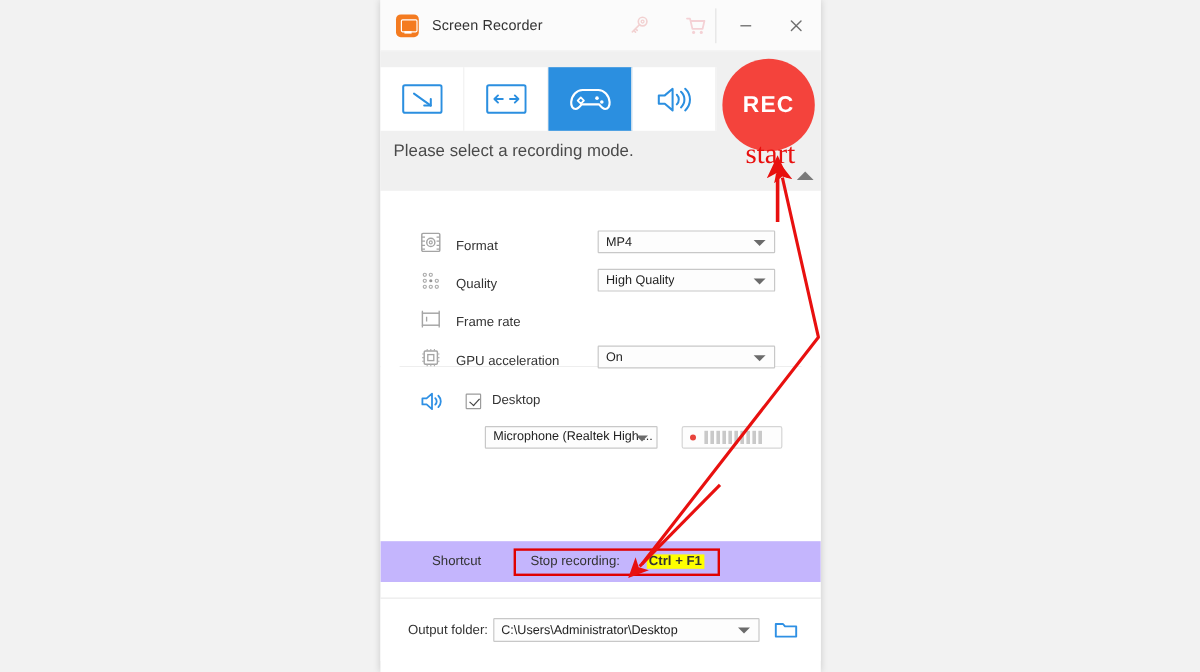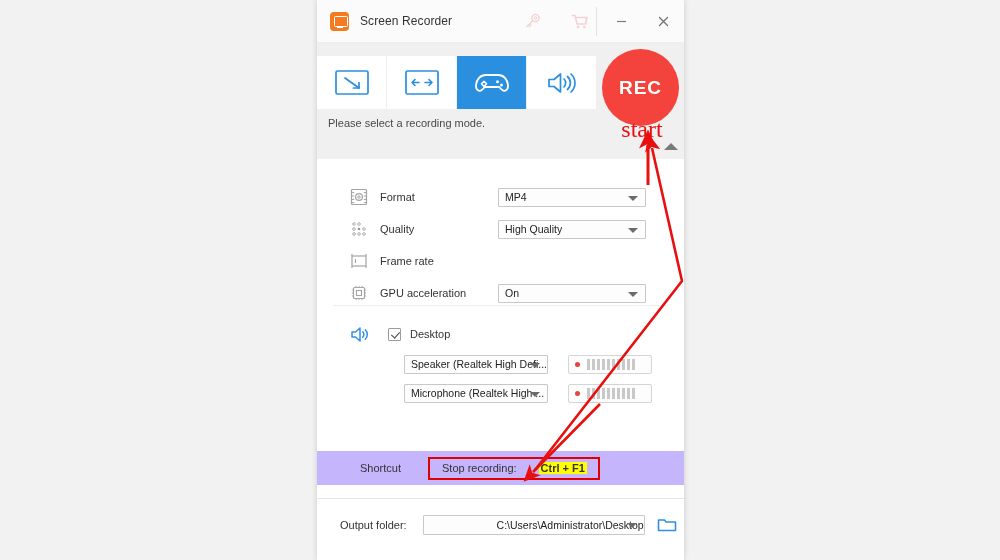--- a/index.html
+++ b/index.html
@@ -110,21 +110,21 @@
     width: 70px; height: 53px;
     background: #ffffff;
     display: flex; align-items: center; justify-content: center;
     border-right: 1px solid #f0f0f0;
   }
   .mode-btn.selected { background: #2b8fe0; }
   .mode-btn svg { display: block; }
   .hint-text {
     position: absolute;
     left: 11px; top: 74px;
-    font-size: 11px;
+    font-size: 14px;
     color: #4a4a4a;
   }
   .collapse-tri {
     position: absolute;
     right: 6px; top: 100px;
     width: 0; height: 0;
     border-left: 7px solid transparent;
     border-right: 7px solid transparent;
     border-bottom: 7px solid #7a7a7a;
   }
@@ -145,21 +145,21 @@
   }
 
   
   .settings-panel {
     padding: 24px 0 0 0;
     background: #ffffff;
     height: 146px;
   }
   .srow {
     display: flex;
-    align-items: center;
+    align-items: flex-end;
     height: 28px;
     margin-bottom: 4px;
     padding-left: 33px;
   }
   .srow-ico {
     width: 18px; height: 18px;
     flex: none;
     opacity: .62;
   }
   .srow-ico svg { display: block; }
@@ -323,22 +323,21 @@
     background: #ffffff;
   }
   .footer-label {
     font-size: 11px;
     color: #333333;
     flex: none;
   }
   .combo.out {
     width: 222px;
     height: 20px;
-    margin-left: 16px;
-    justify-content: flex-end;
+    margin-left: 4px;
   }
   .folder-ico {
     margin-left: 12px;
     width: 20px; height: 20px;
   }
   .folder-ico svg { display: block; }
 
   
   #anno {
     position: absolute;
@@ -523,41 +522,20 @@
       <div class="aud-head">
         <span class="aud-ico">
           <svg width="21" height="21" viewBox="0 0 21 21">
             <path d="M2 8 H5.5 L10 4 V17 L5.5 13 H2 Z" fill="none" stroke="#2f90e4" stroke-width="1.5" stroke-linejoin="round"></path>
             <path d="M12.7 7.8 C14.3 9.4 14.3 11.6 12.7 13.2" fill="none" stroke="#2f90e4" stroke-width="1.5" stroke-linecap="round"></path>
             <path d="M15.3 5.8 C18 8.5 18 12.5 15.3 15.2" fill="none" stroke="#2f90e4" stroke-width="1.5" stroke-linecap="round"></path>
           </svg>
         </span>
         <span class="chk"></span>
         <span class="aud-label">Desktop</span>
-      </div>
-      <div class="aud-row2">
-        <span class="combo aud">
-          <span class="combo-val">Speaker (Realtek High Defi...</span>
-          <span class="combo-arrow"></span>
-        </span>
-        <span class="vu">
-          <span class="vu-dot"></span>
-          <span class="vu-bars">
-            <i></i>
-              <i></i>
-              <i></i>
-              <i></i>
-              <i></i>
-              <i></i>
-              <i></i>
-              <i></i>
-              <i></i>
-              <i></i>
-          </span>
-        </span>
       </div>
 
       <div class="aud-row2">
         <span class="combo aud">
           <span class="combo-val">Microphone (Realtek High ...</span>
           <span class="combo-arrow"></span>
         </span>
         <span class="vu">
           <span class="vu-dot"></span>
           <span class="vu-bars">

